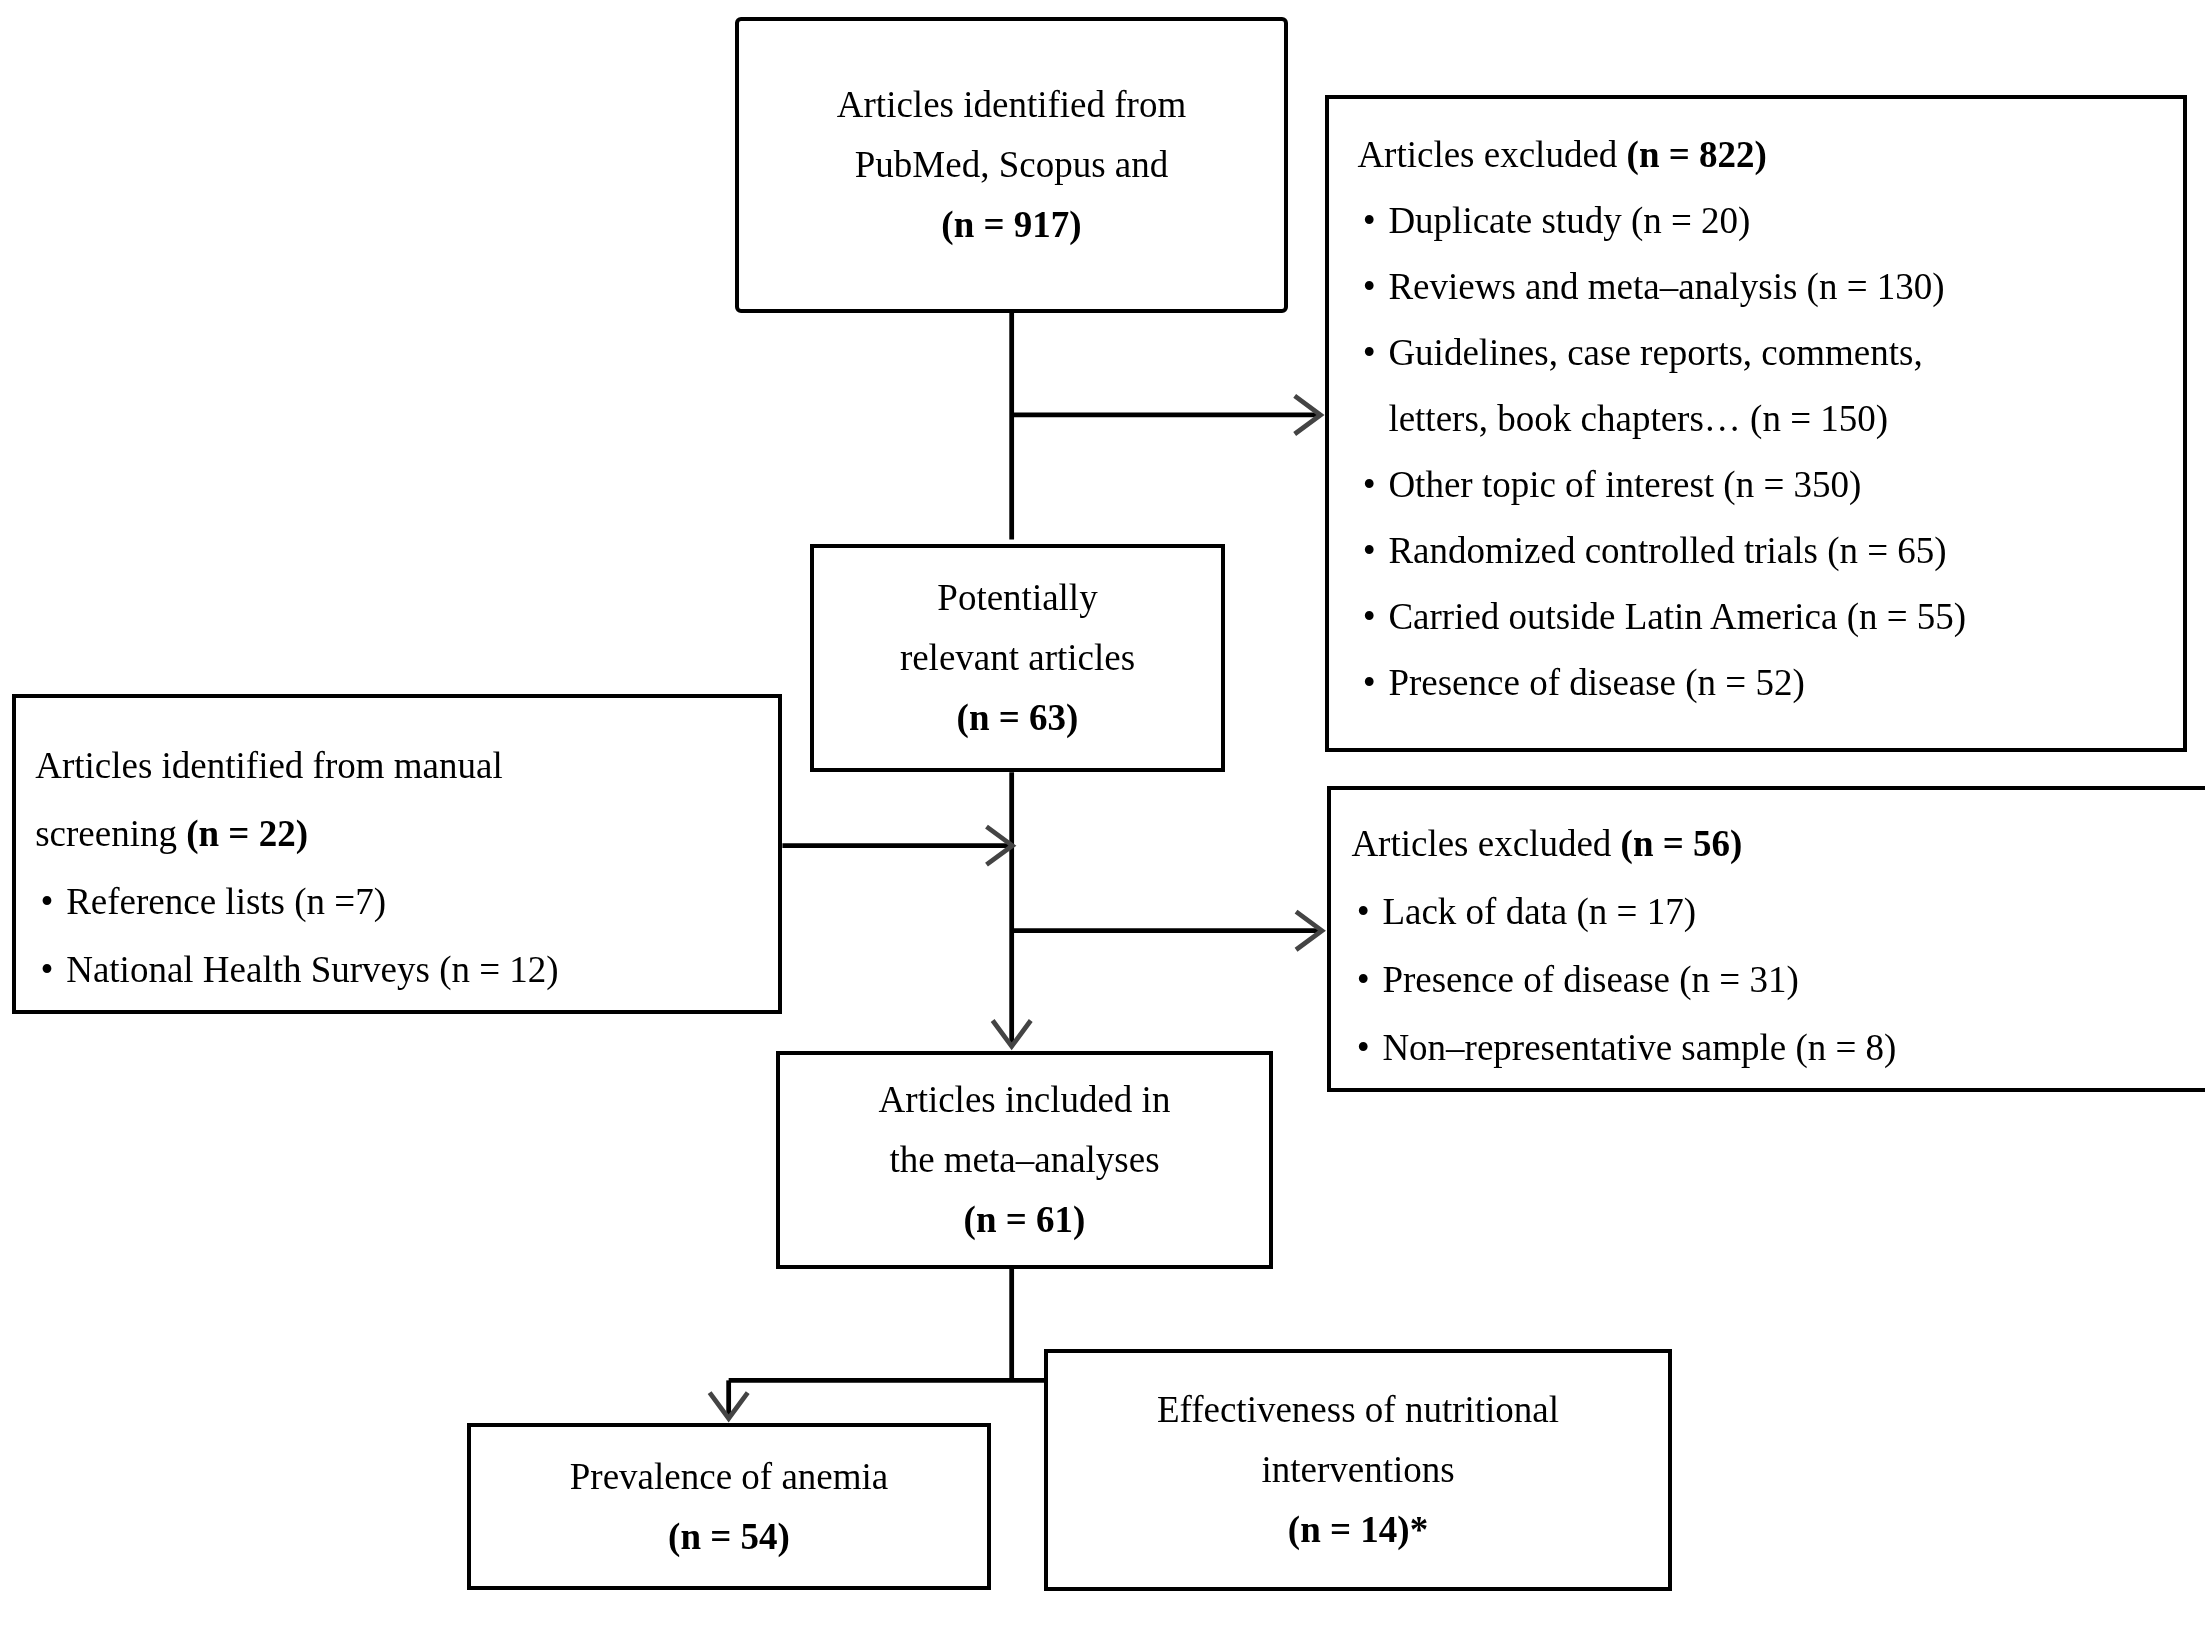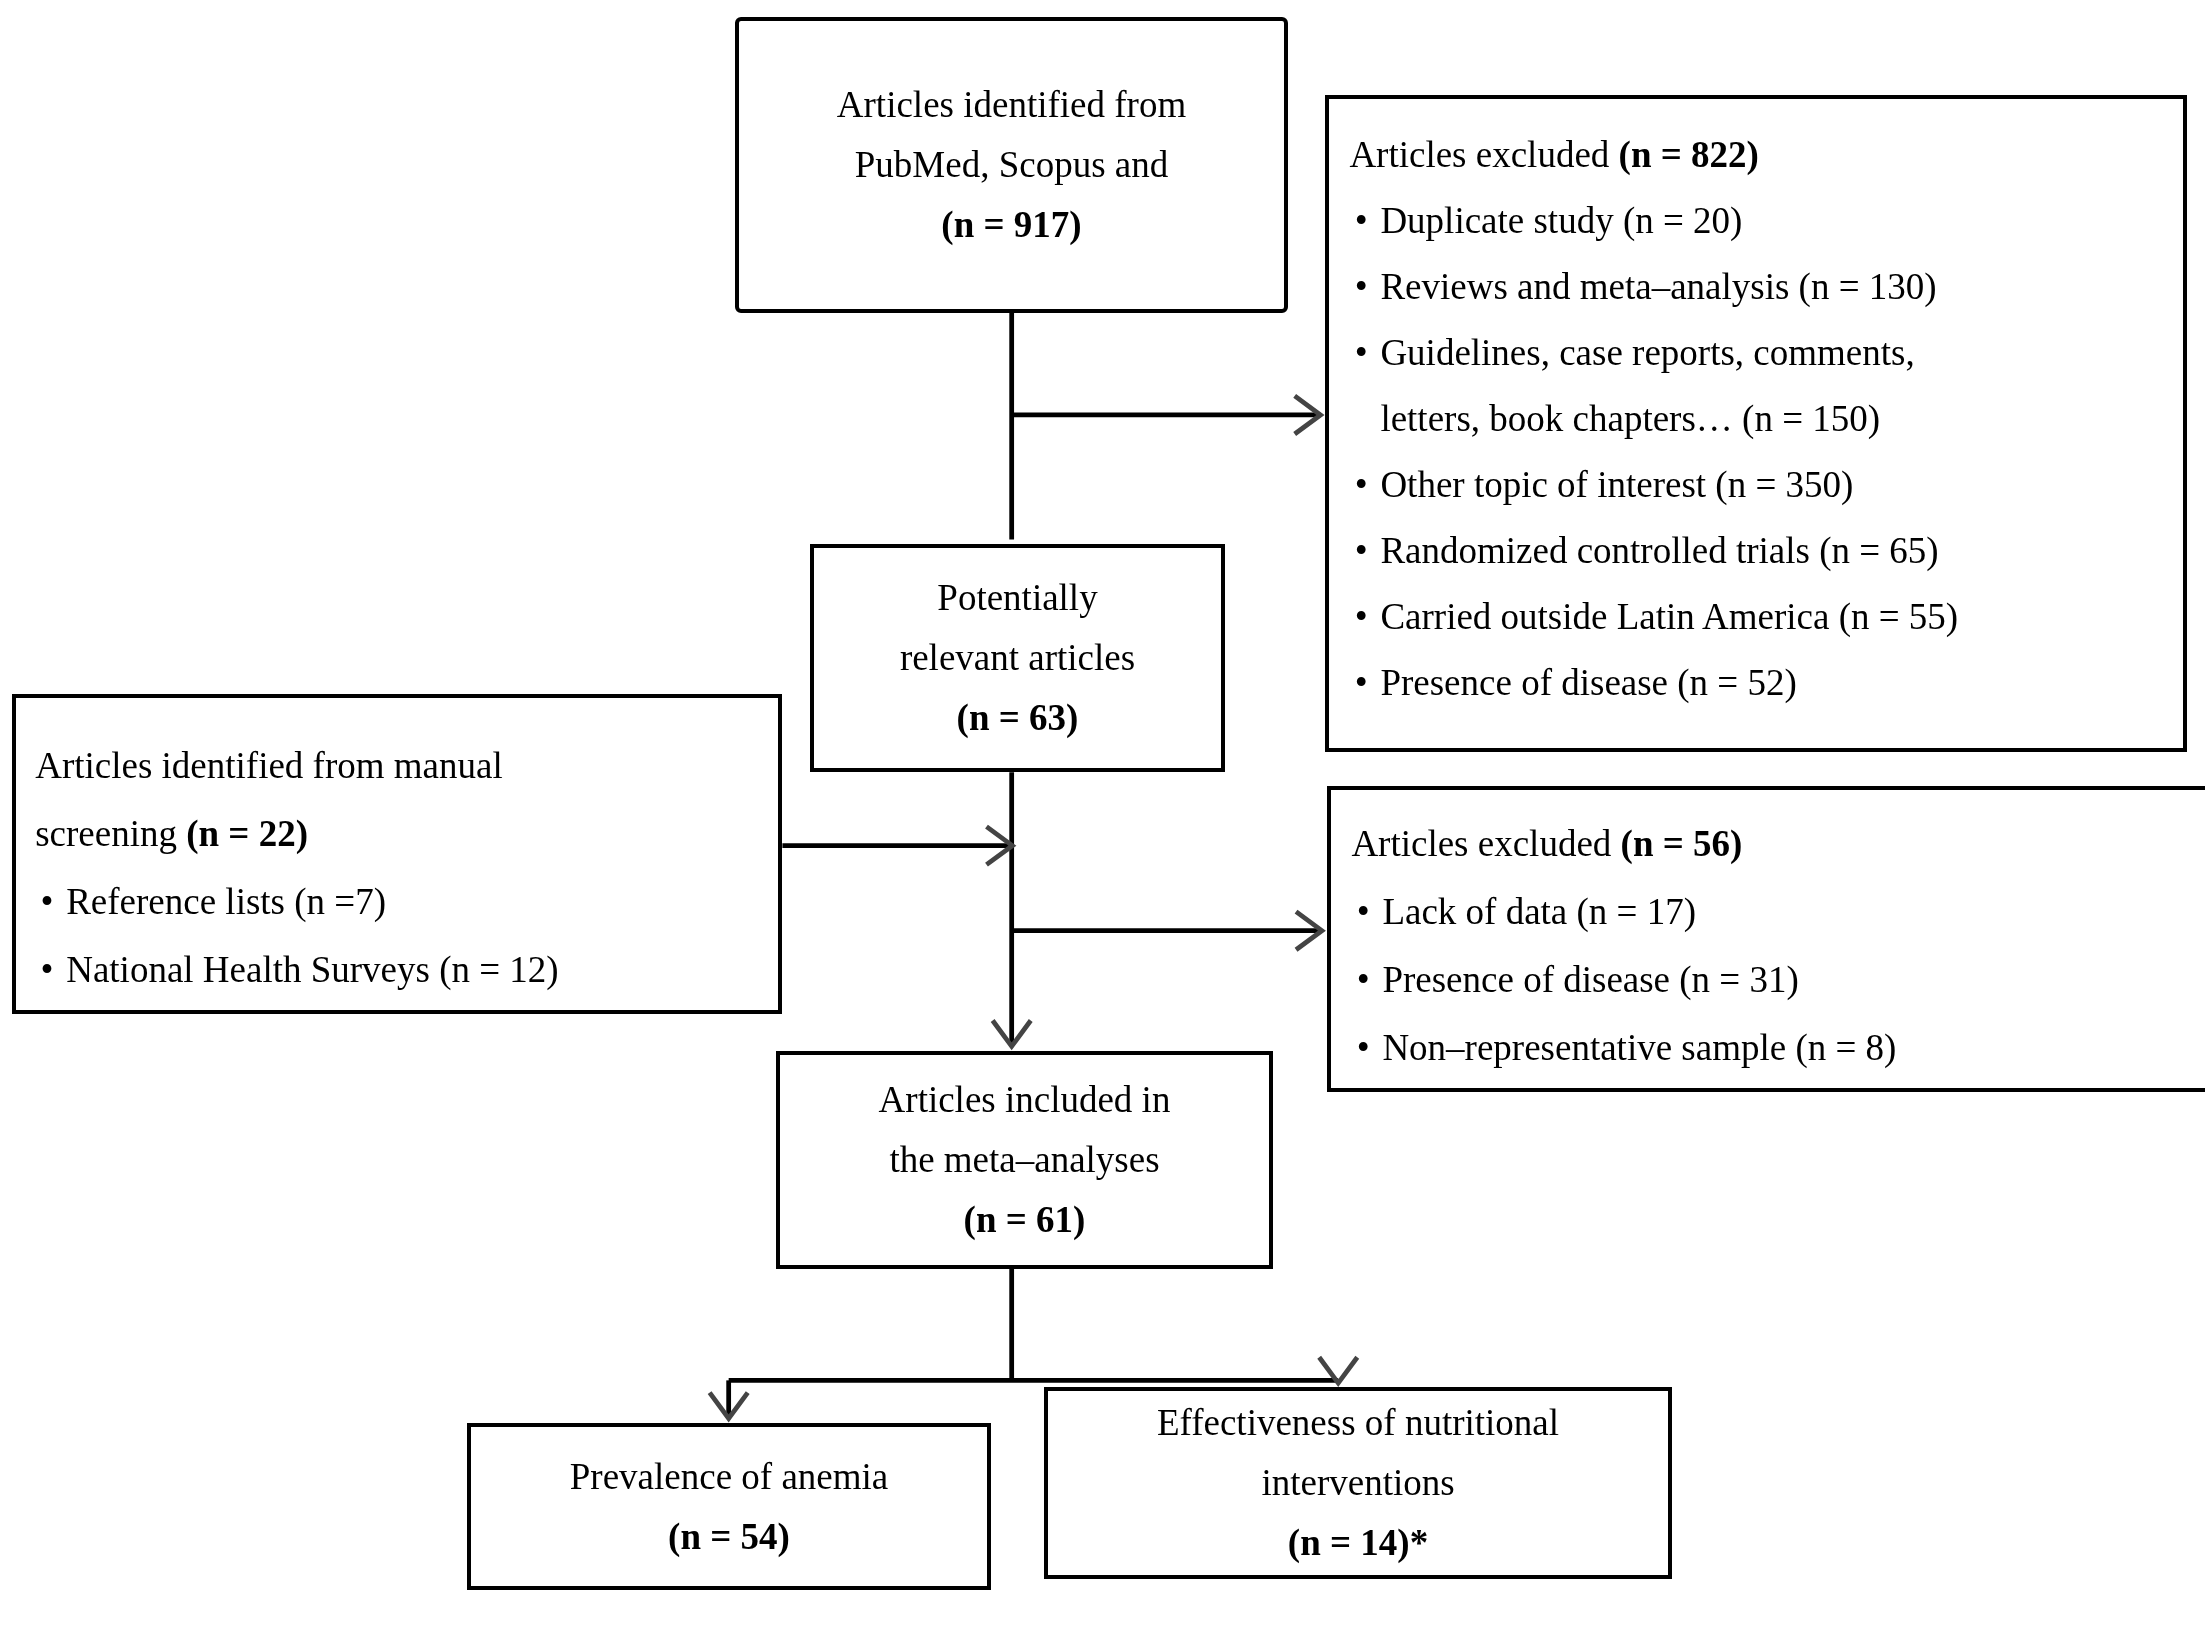--- a/index.html
+++ b/index.html
@@ -65,21 +65,21 @@
 
   <div class="box" style="left:735px;top:17px;width:553px;height:296px;border-radius:6px;">
     <div class="bxin ctr fs1">
       <span class="ln">Articles identified from</span>
       <span class="ln">PubMed, Scopus and</span>
       <span class="ln b">(n = 917)</span>
     </div>
   </div>
 
   <div class="box" style="left:1325px;top:95px;width:862px;height:657px;">
-    <div class="bxin lft fs3" style="padding:0 0 0 20.4px;justify-content:flex-start;padding-top:23px;">
+    <div class="bxin lft fs3" style="padding:0 0 0 20.4px;justify-content:flex-start;padding-top:23px;margin-left:8px;">
       <span class="ln"><span>Articles excluded </span><span class="b">(n = 822)</span></span>
       <ul class="bullets">
         <li><span class="bul">•</span><span>Duplicate study (n = 20)</span></li>
         <li><span class="bul">•</span><span>Reviews and meta–analysis (n = 130)</span></li>
         <li><span class="bul">•</span><span>Guidelines, case reports, comments,</span></li>
         <li><span>letters, book chapters… (n = 150)</span></li>
         <li><span class="bul">•</span><span>Other topic of interest (n = 350)</span></li>
         <li><span class="bul">•</span><span>Randomized controlled trials (n = 65)</span></li>
         <li><span class="bul">•</span><span>Carried outside Latin America (n = 55)</span></li>
         <li><span class="bul">•</span><span>Presence of disease (n = 52)</span></li>
@@ -125,21 +125,21 @@
     </div>
   </div>
 
   <div class="box" style="left:467px;top:1423px;width:524px;height:167px;">
     <div class="bxin ctr fs1">
       <span class="ln">Prevalence of anemia</span>
       <span class="ln b">(n = 54)</span>
     </div>
   </div>
 
-  <div class="box" style="left:1044px;top:1387px;width:628px;height:192px;">
+  <div class="box" style="left:1044px;top:1349px;width:628px;height:242px;">
     <div class="bxin ctr fs1">
       <span class="ln">Effectiveness of nutritional</span>
       <span class="ln">interventions</span>
       <span class="ln b">(n = 14)*</span>
     </div>
   </div>
 
 </div>
 
 

